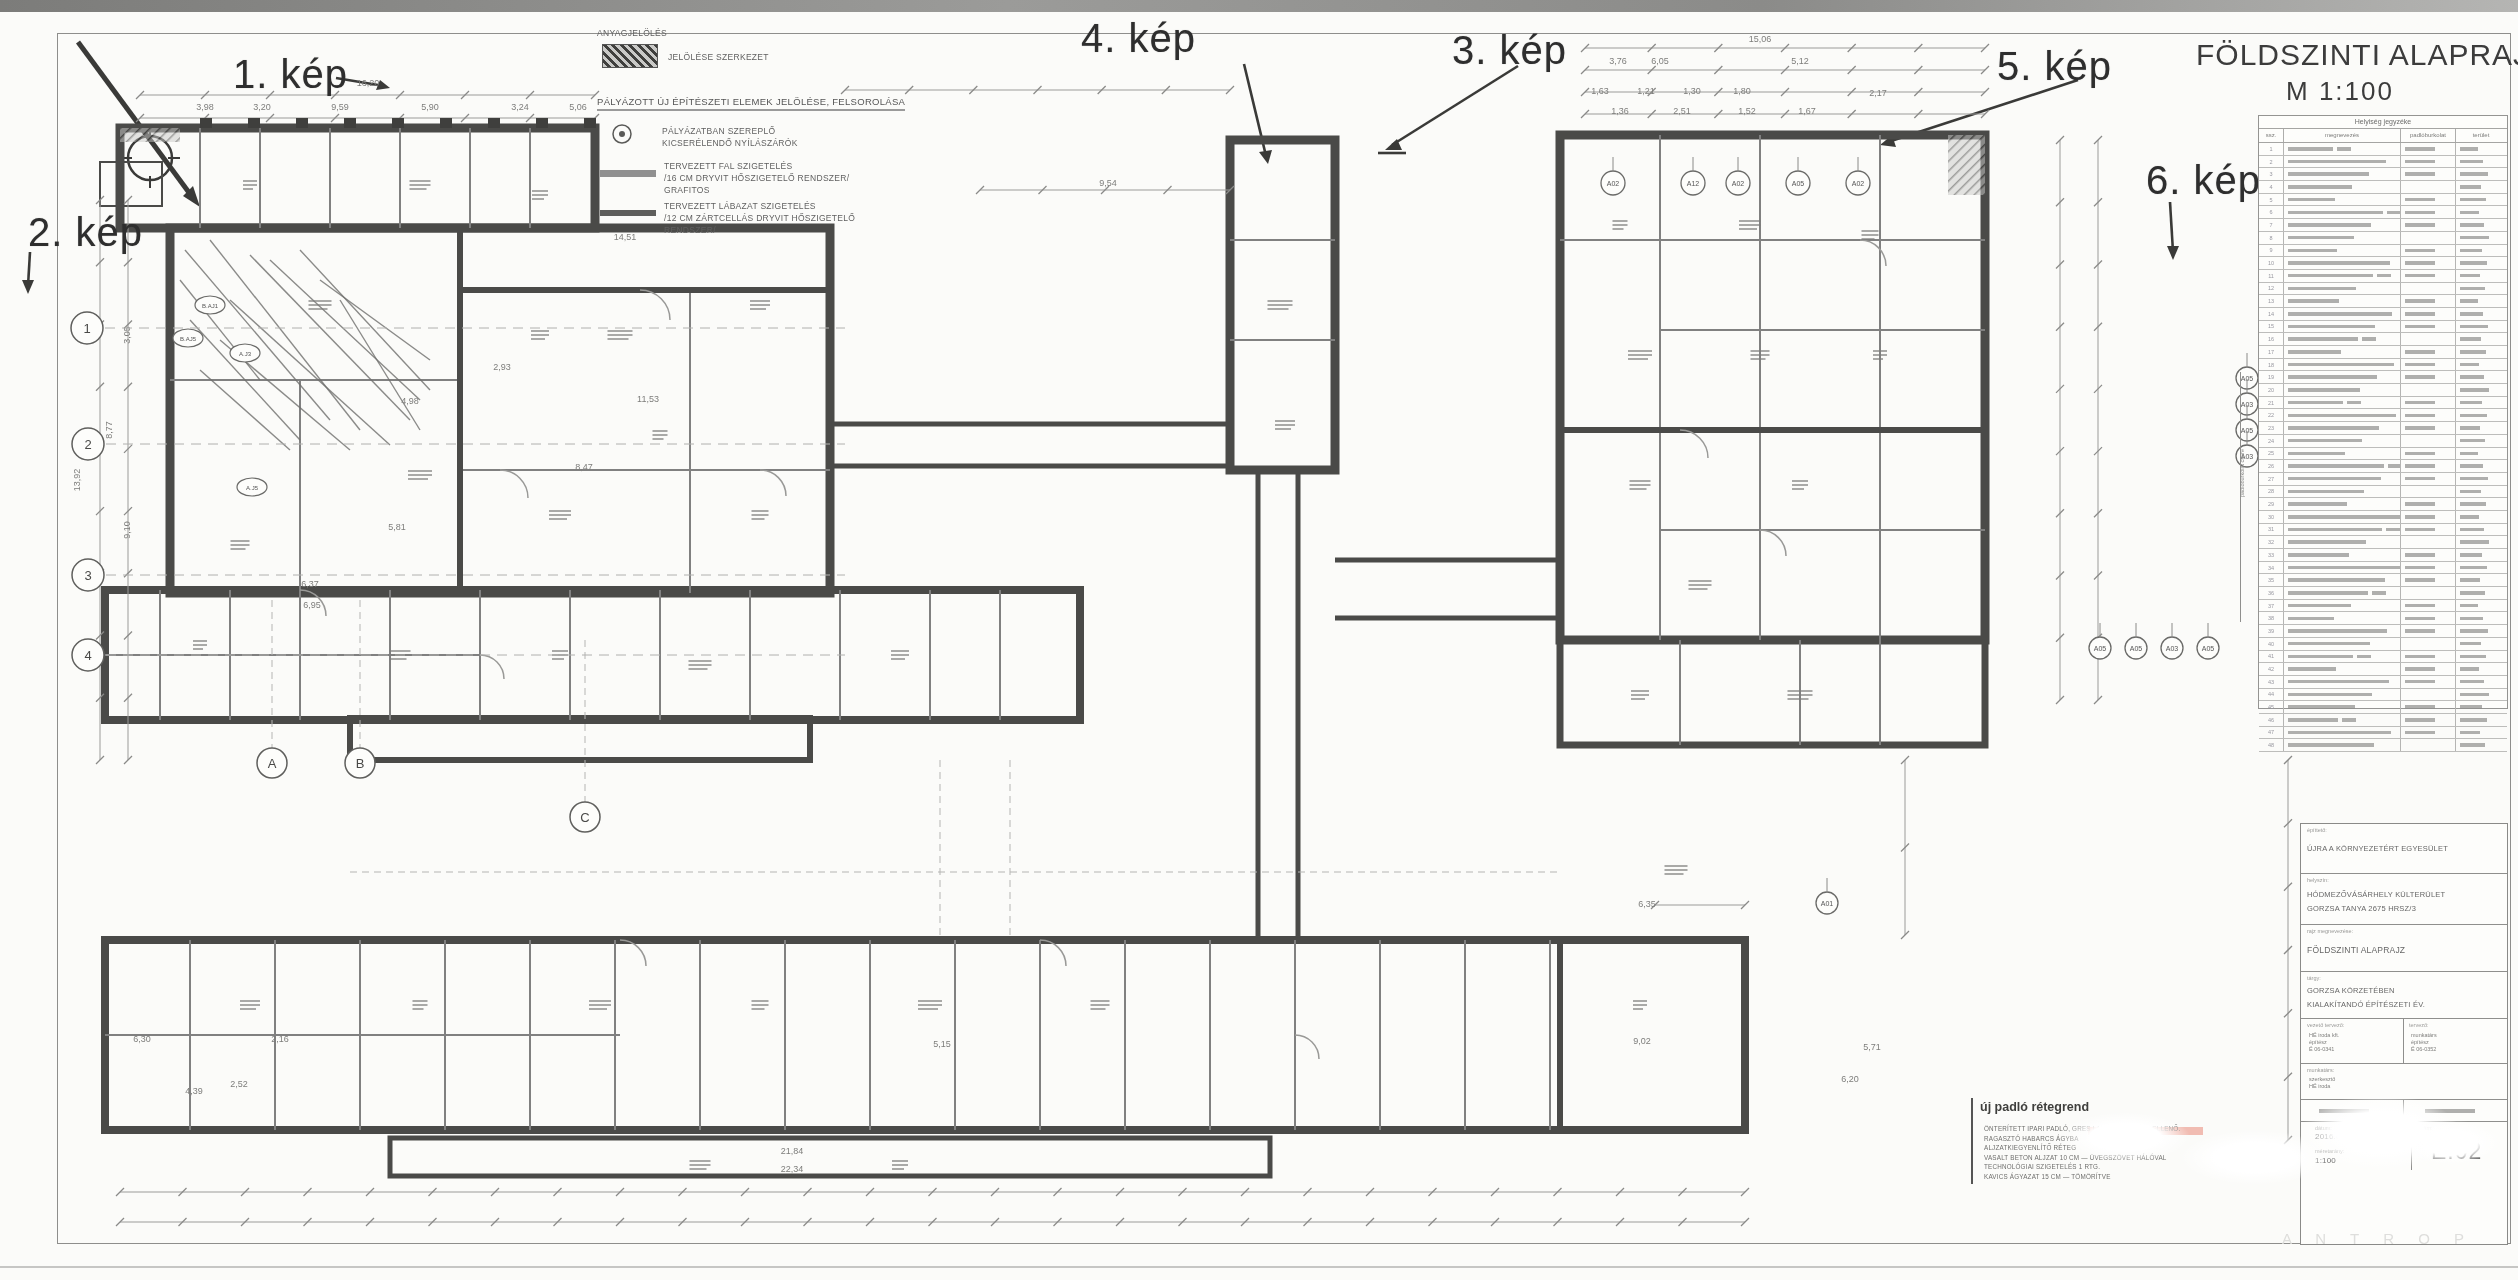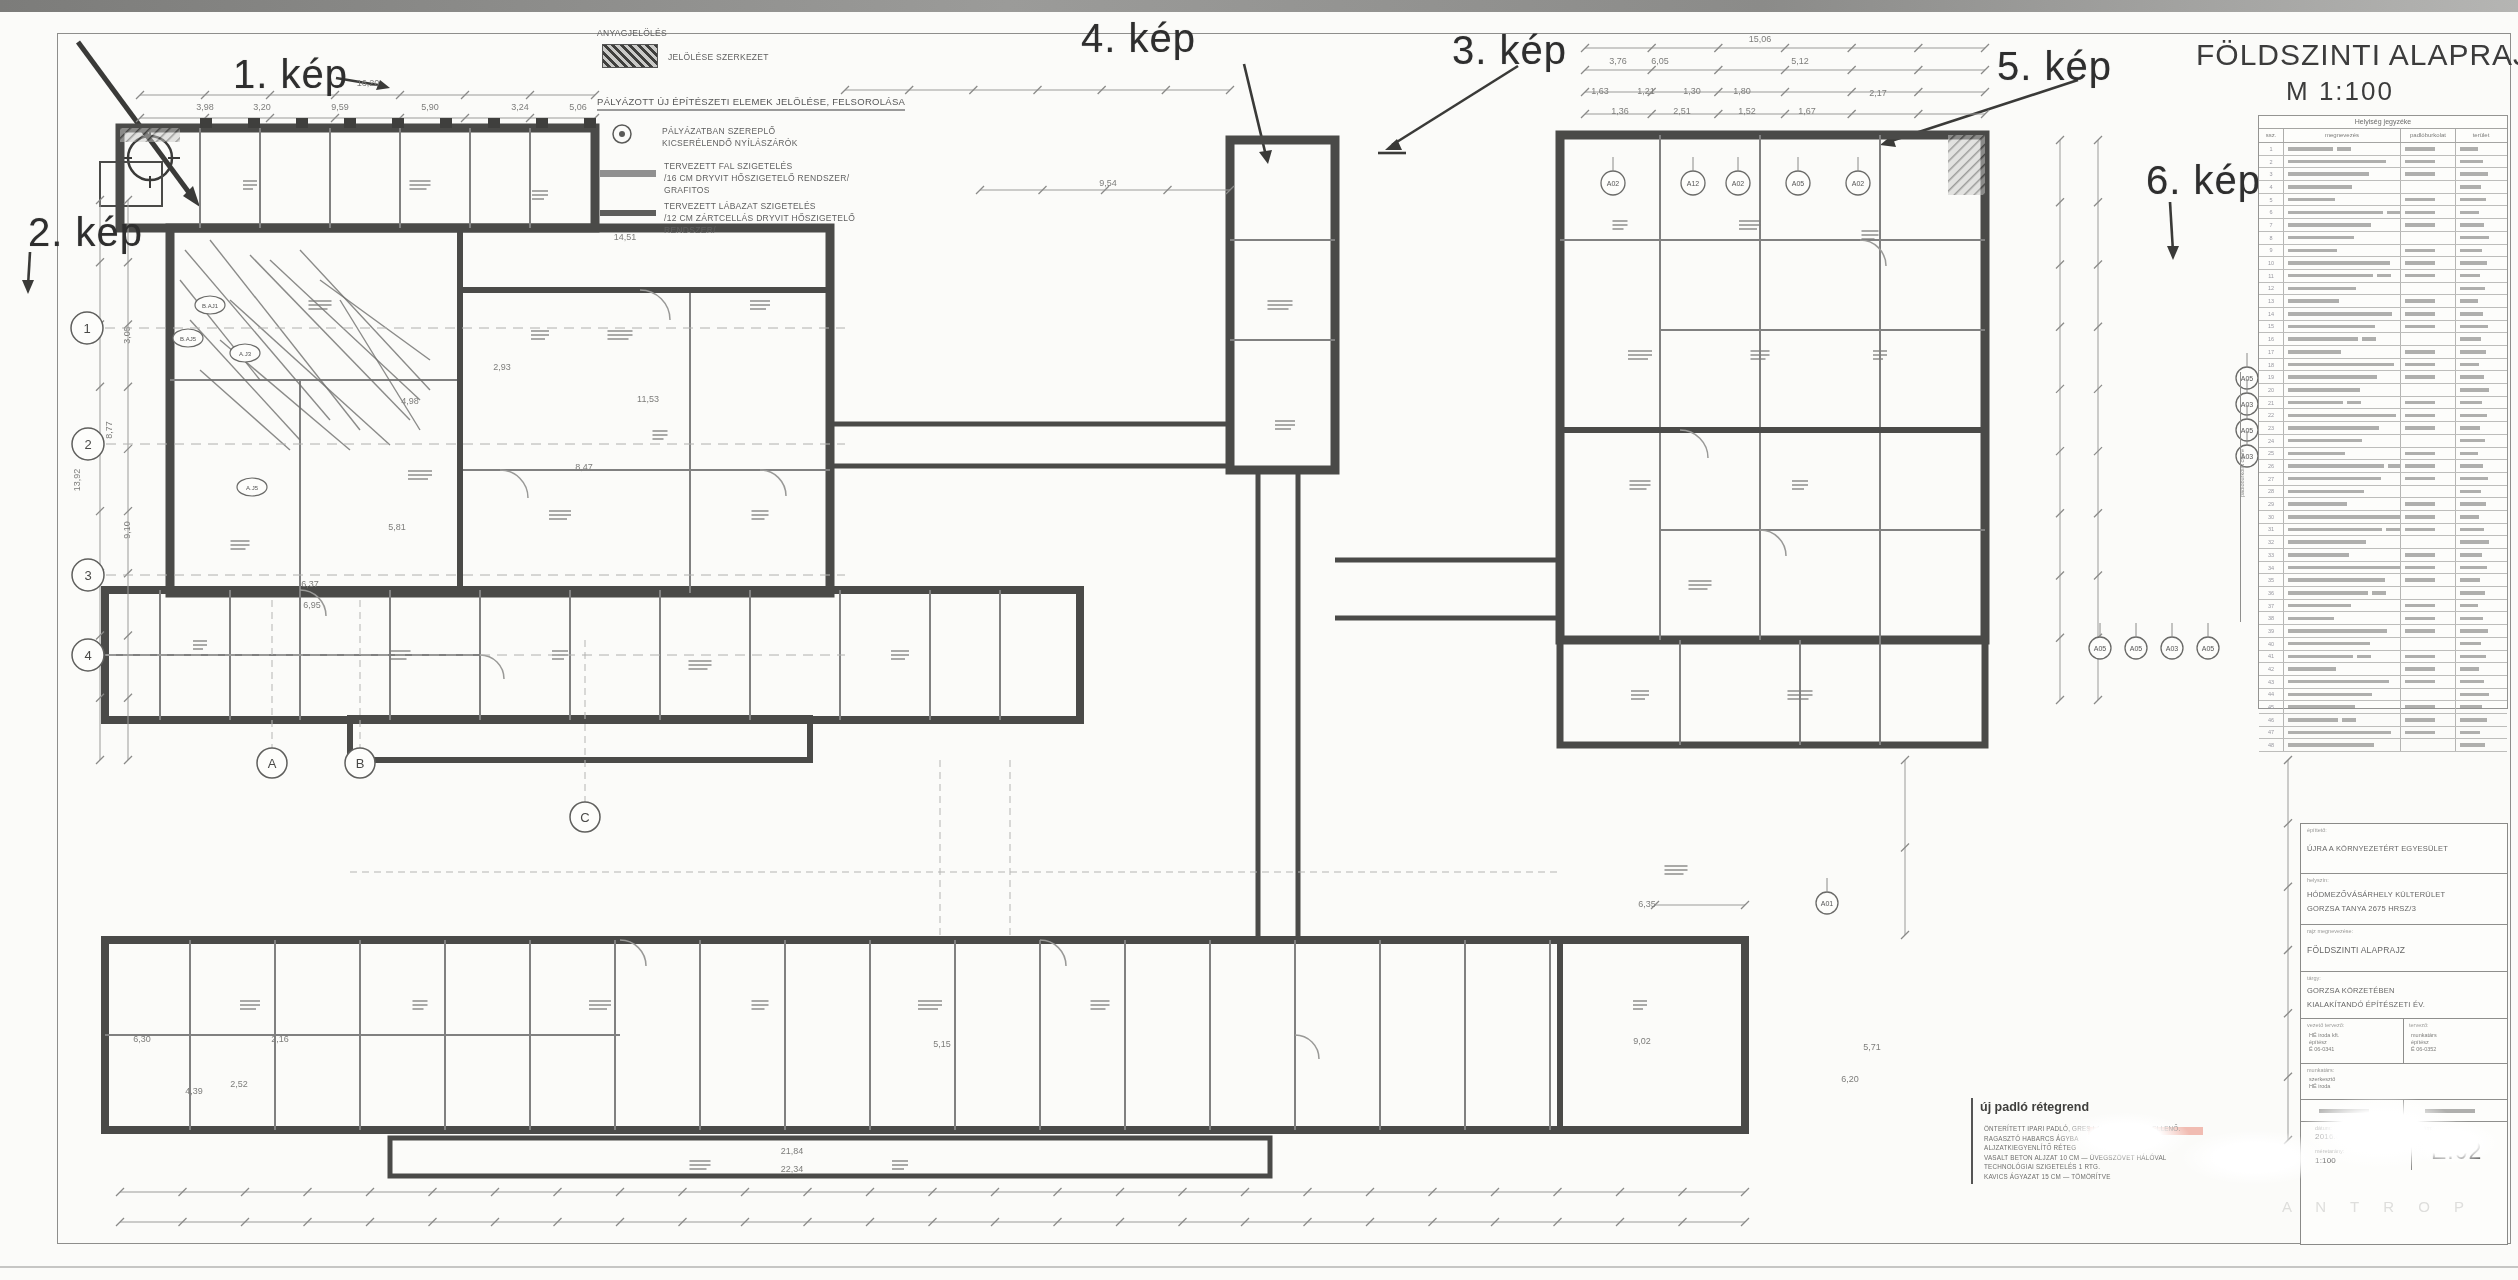--- a/index.html
+++ b/index.html
@@ -34,21 +34,21 @@
   #tblock{left:2300px;top:823px;width:206px;height:420px;border:1.2px solid #8a8a88;background:#fdfdfb;}
   .tb-row{position:relative;border-bottom:1px solid #8f8f8d;box-sizing:border-box;}
   .tb-label{position:absolute;left:6px;top:3px;font-size:5.5px;color:#9a9a98;filter:blur(.3px);}
   .tb-val{position:absolute;left:6px;font-size:7.5px;color:#666;filter:blur(.4px);white-space:nowrap;letter-spacing:.2px;}
   .tb-tiny{font-size:5.5px;color:#7f7f7d;filter:blur(.4px);line-height:7px;}
   #logo-box{position:absolute;left:14px;top:9px;width:54px;height:54px;border:2px solid #4e4e4c;outline:1px dotted #777;}
   #logo-box i{position:absolute;background:#505050;}
   .logo-txt{position:absolute;left:86px;top:6px;font-size:11px;color:#4a4a48;line-height:14.5px;filter:blur(.3px);}
   .logo-vert{position:absolute;top:8px;width:4px;height:40px;background:repeating-linear-gradient(#777 0 2px,transparent 2px 4px);opacity:.6;}
   .blob{position:absolute;background:radial-gradient(closest-side,#fff 55%,rgba(255,255,255,0));pointer-events:none;}
-  #watermark{font-size:15px;letter-spacing:10px;color:#dededc;}
+  #watermark{font-size:15px;letter-spacing:10px;color:#dededc;margin-top:32px;}
   
   #notes-head{font-size:12.5px;font-weight:bold;color:#3f3f3d;filter:blur(.3px);}
   .note-line{position:absolute;font-size:6.3px;color:#6e6e6c;filter:blur(.45px);white-space:nowrap;letter-spacing:.2px;}
   #note-hl{background:#eeb0a6;opacity:.85;}
 </style>
 </head>
 <body>
 
 <div id="screen">
 

